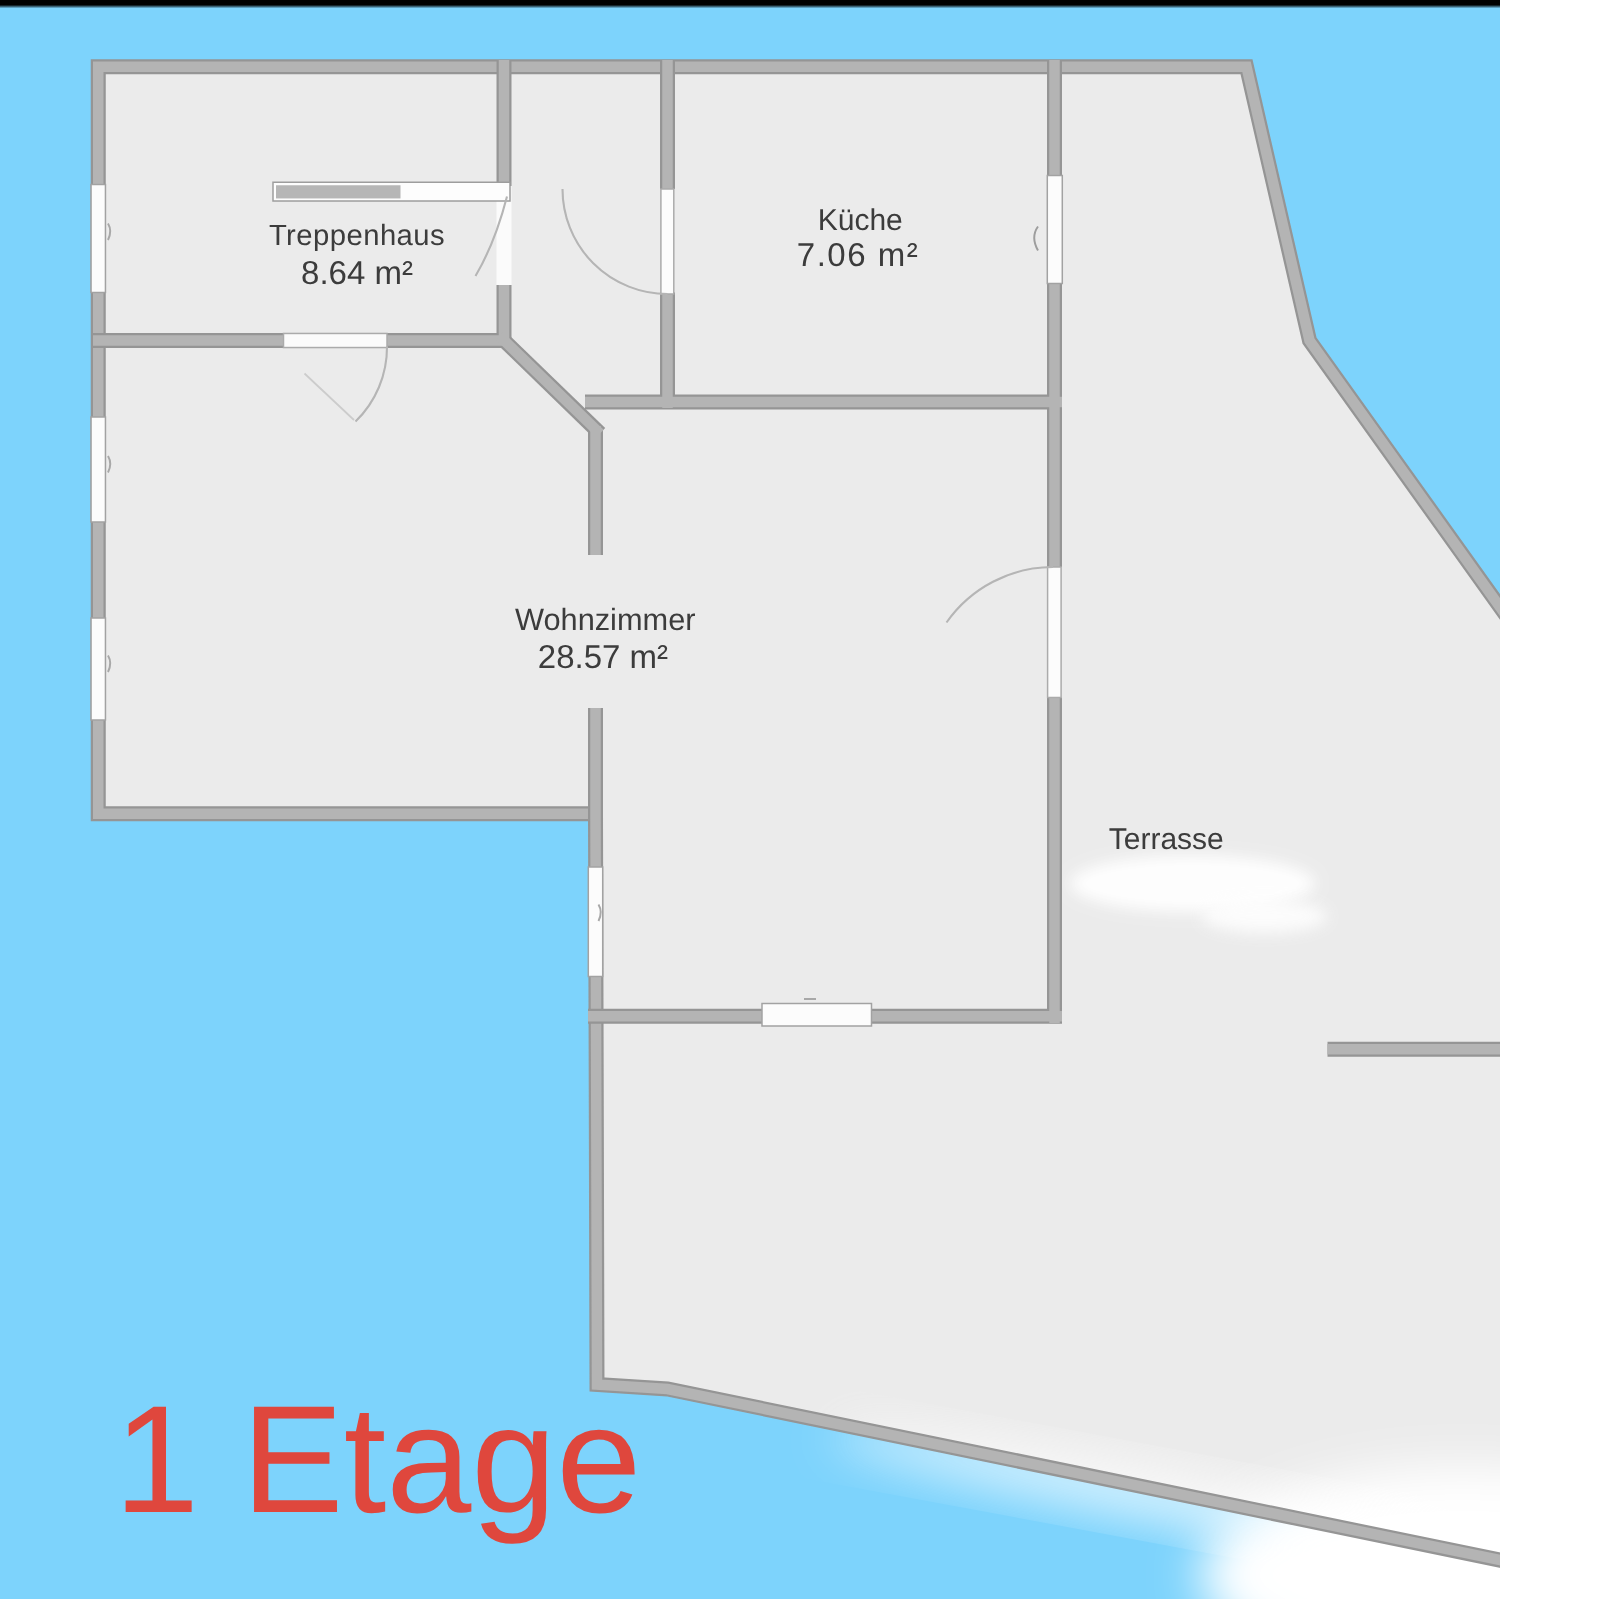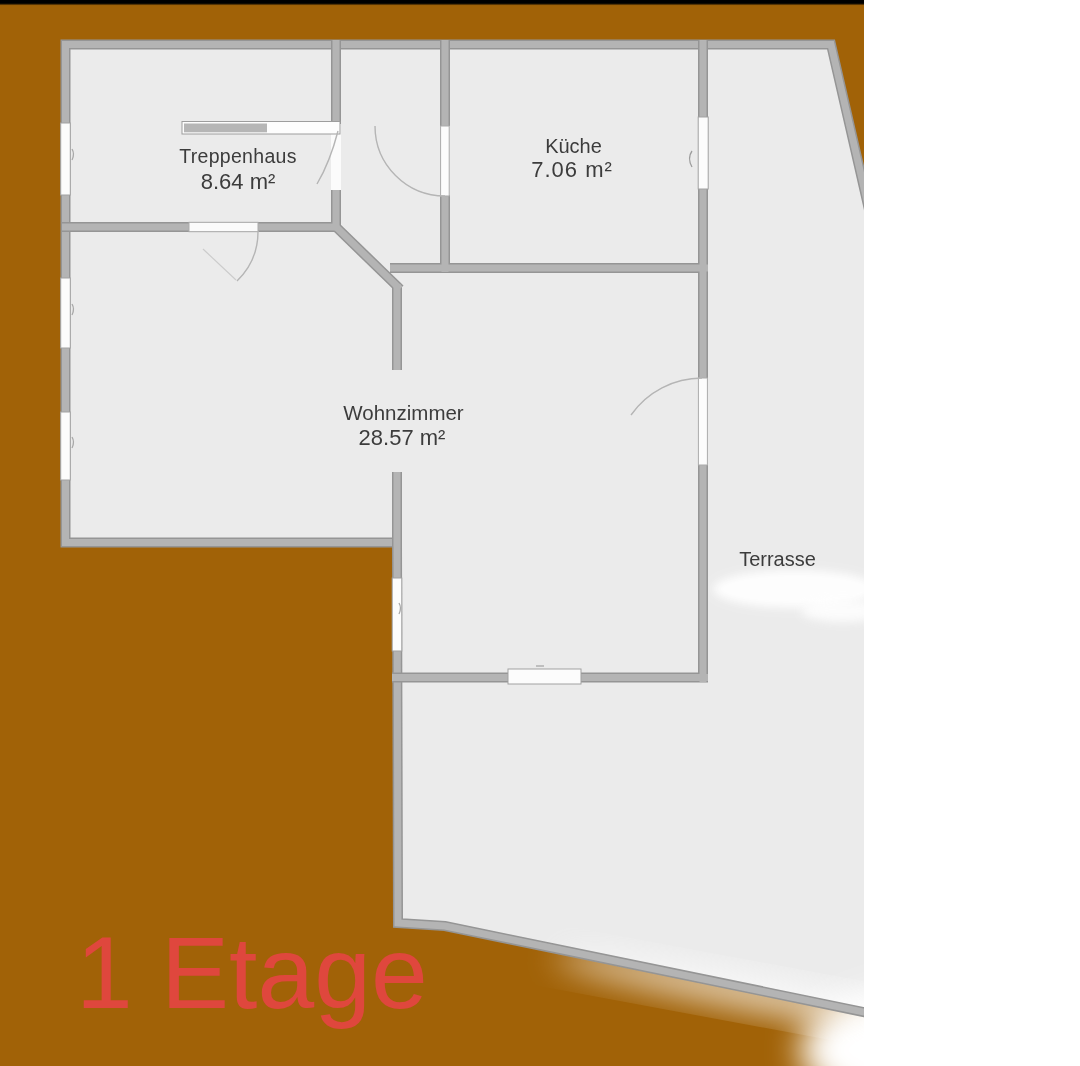--- a/index.html
+++ b/index.html
@@ -1,16 +1,16 @@
 <!DOCTYPE html>
 <html><head>
 <meta charset="utf-8">
 <style>
   html,body{margin:0;padding:0;background:#ffffff;}
-  #page{position:relative;width:864px;height:1066px;background:#a16207;overflow:hidden;
+  #page{position:relative;width:1000px;height:1066px;background:#7dd3fc;overflow:hidden;
         font-family:"Liberation Sans", sans-serif;}
   svg{display:block;}
 </style>
 </head>
 <body>
 <div id="page">
 <svg width="1080" height="1066" viewBox="0 0 1080 1066">
   <defs>
     <linearGradient id="topbar" x1="0" y1="0" x2="0" y2="1">
       <stop offset="0" stop-color="#000000"></stop>

